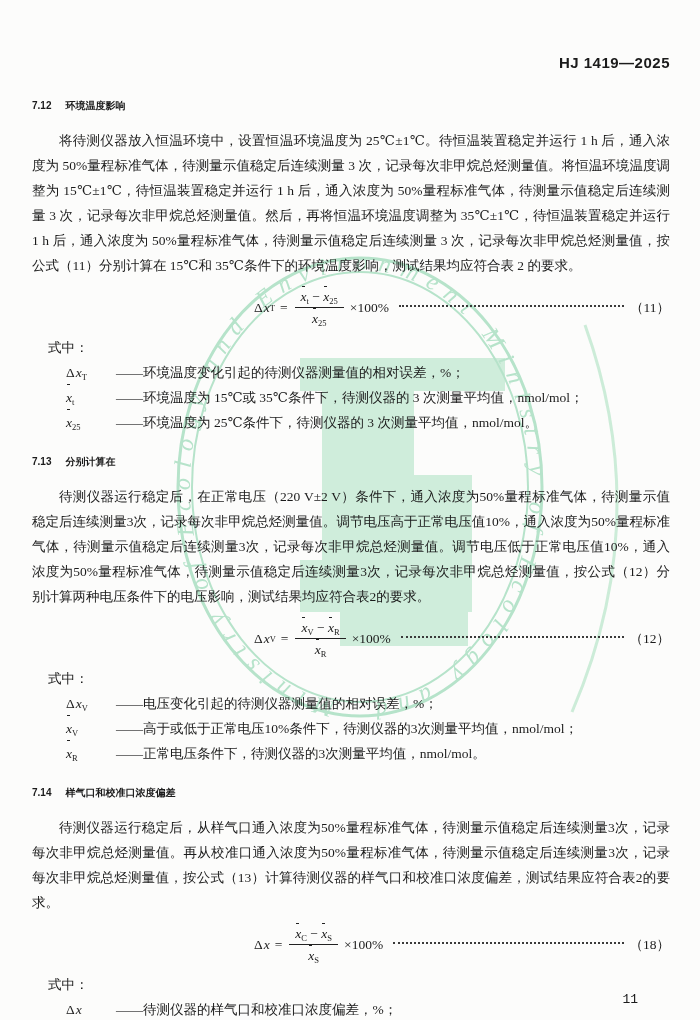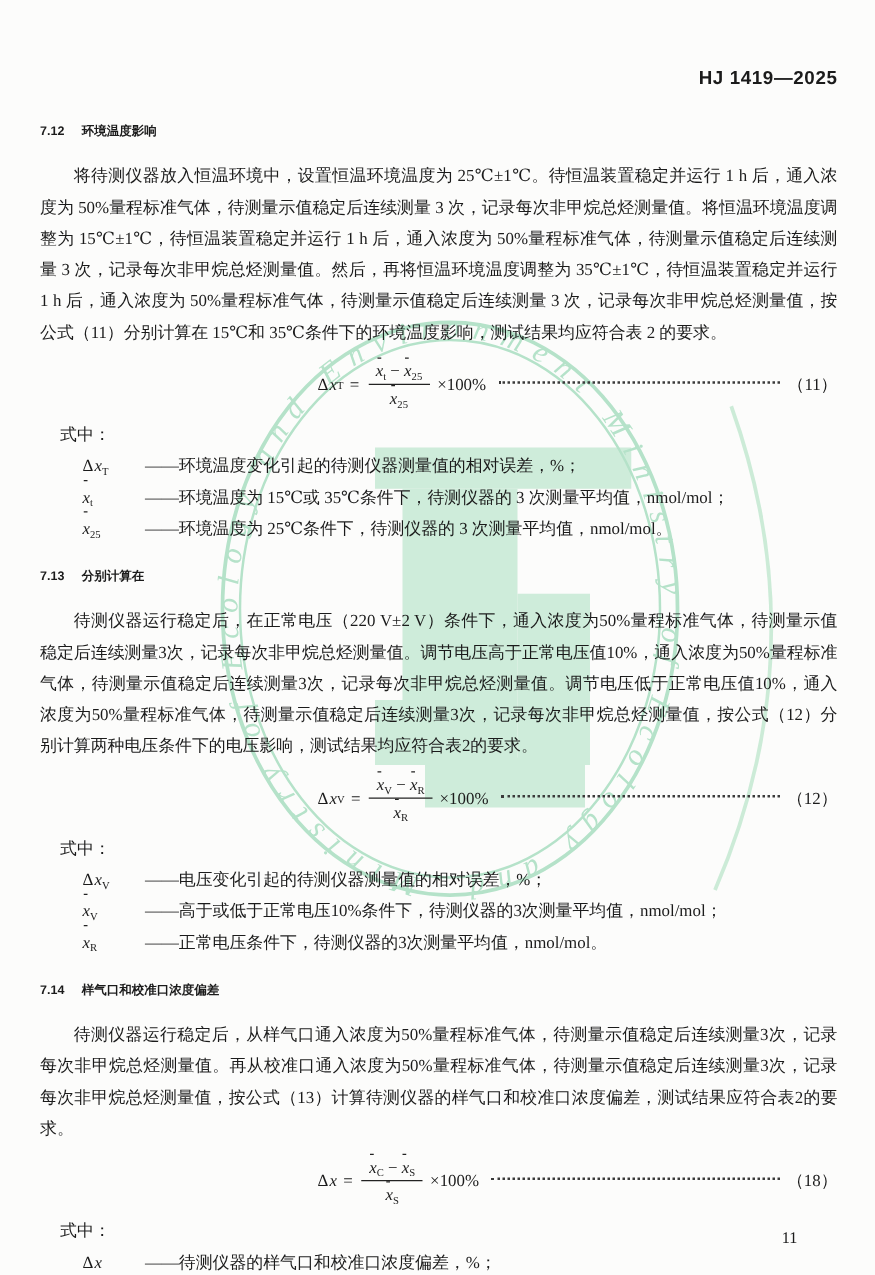--- a/index.html
+++ b/index.html
@@ -39,22 +39,22 @@
   .frac .den{padding-top:1px;}
   .times{margin-left:4px;text-align:right;}
   .eq-dots{flex:1 1 auto;border-bottom:2px dotted #3a3a3a;height:1px;margin:0 6px 4px 10px;}
   .eq-no{flex:0 0 auto;text-align:center;}
   
   .where{margin:2px 0 0 16px;}
   .def-row{margin-left:34px;display:flex;align-items:baseline;justify-content:flex-end;}
   .def-term{flex:0 0 auto;min-width:50px;display:inline-block;}
   .def-text{flex:1 1 auto;text-align:left;}
   .page-number{
-    position:absolute;right:62px;bottom:18px;z-index:1;font-size:13px;
-    font-family:Liberation Serif, serif;
+    position:absolute;right:62px;bottom:8px;z-index:1;font-size:13px;
+    font-family:Liberation Mono, monospace;
   }
 </style>
 </head>
 <body>
 
 <div class="page">
 
   <svg class="watermark" width="700" height="1020" viewBox="0 0 700 1020" aria-hidden="true">
     <g opacity="0.85">
 

